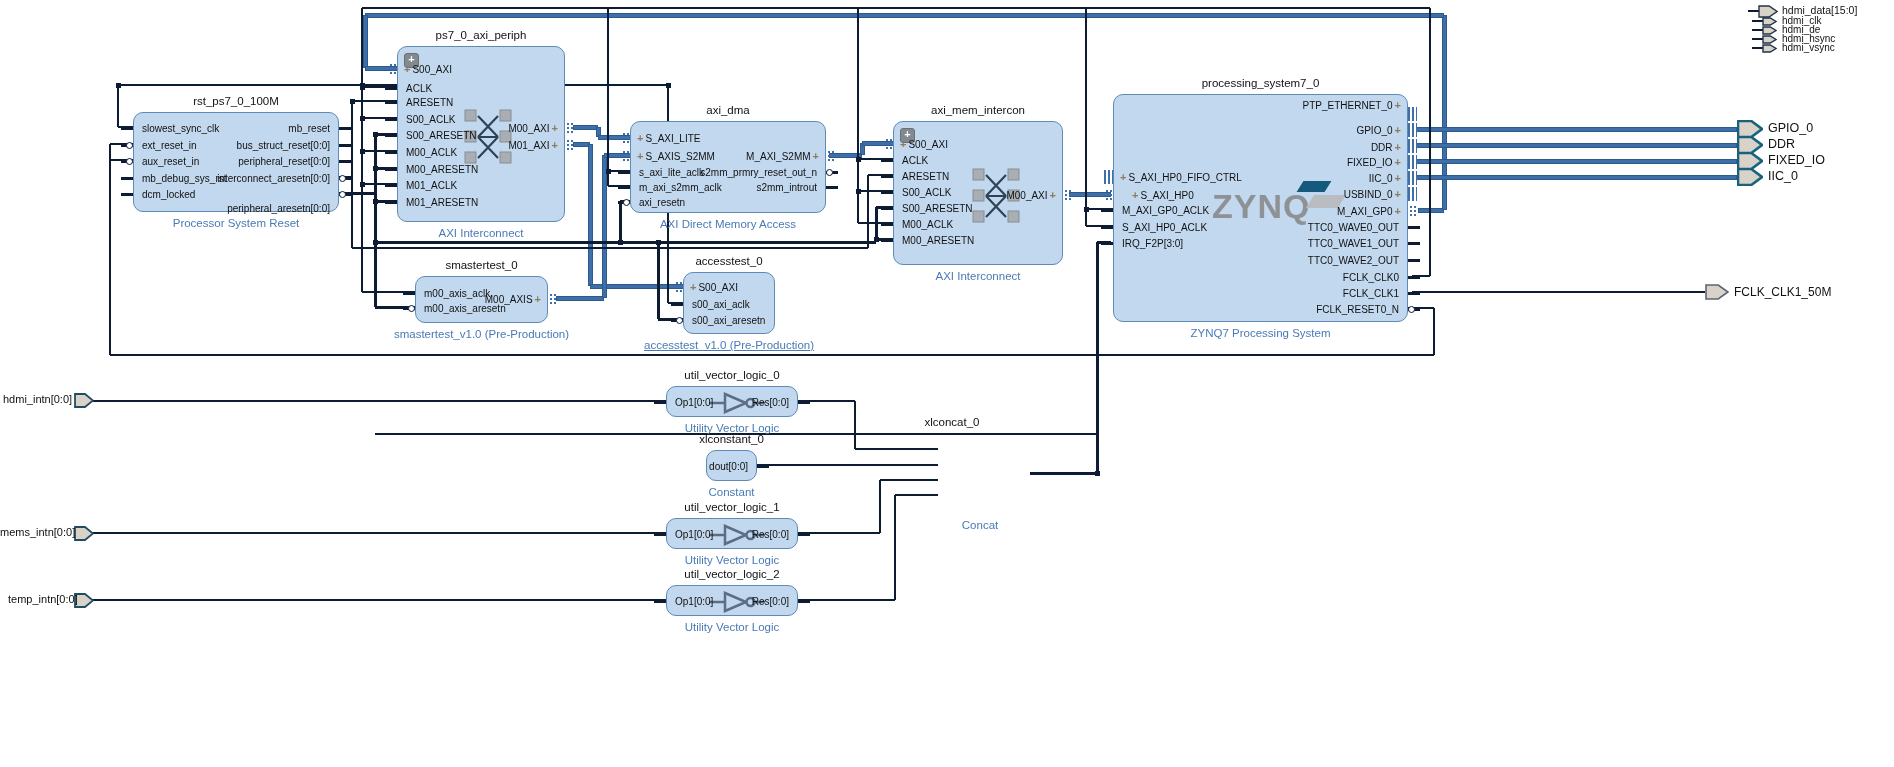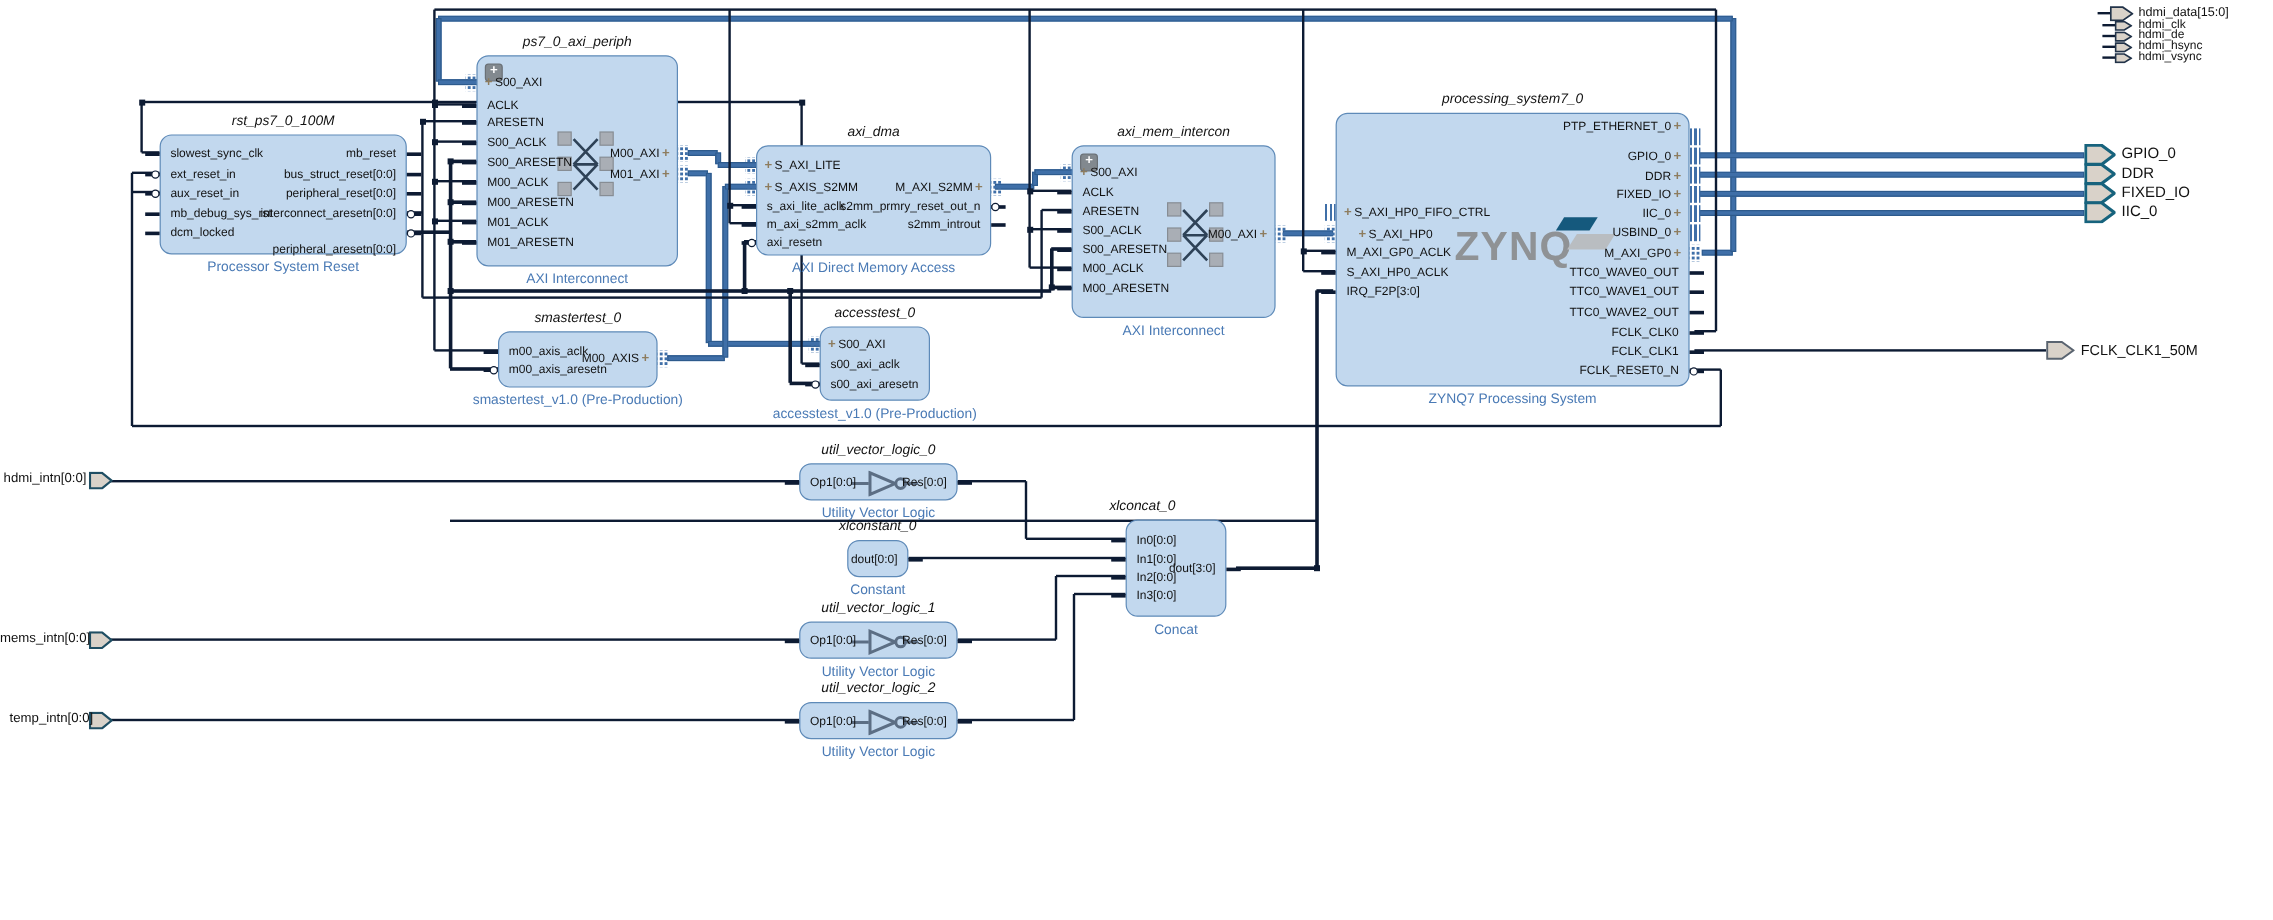--- a/index.html
+++ b/index.html
@@ -1,20 +1,20 @@
 <!DOCTYPE html>
 <html style="--blk-fill: #c2d8ee; --blk-border: #5e8ab8; --label-blue: #4a7ab5; --wire: #0d1b33; --bus-blue: #3f6fa8;"><head>
 <meta charset="utf-8">
 <style>
   html,body{margin:0;padding:0;background:#ffffff;}
   #canvas{position:relative;width:1894px;height:767px;background:#fff;overflow:hidden;
           font-family:"Liberation Sans",sans-serif;}
   .blk{position:absolute;background:var(--blk-fill);border:1.5px solid var(--blk-border);
        border-radius:10px;box-sizing:border-box;}
-  .btitle{position:absolute;text-align:center;font-size:11.5px;color:#111;white-space:nowrap;font-style:italic;}
+  .btitle{position:absolute;text-align:center;font-size:11.5px;color:#111;white-space:nowrap;}
   .blabel{position:absolute;text-align:center;font-size:11.5px;color:var(--label-blue);white-space:nowrap;}
   .prow{position:absolute;font-size:10px;color:#111;white-space:nowrap;height:13px;line-height:13px;}
   .pl{text-align:left;}
   .pr{text-align:right;}
   .stub{position:absolute;background:var(--wire);height:3px;width:12px;}
   .bub{position:absolute;width:7px;height:7px;border:1.6px solid var(--wire);border-radius:50%;
        background:#fff;box-sizing:border-box;}
   .conn{position:absolute;width:9px;height:14px;}
   .conn.dots{background-image:radial-gradient(circle,var(--bus-blue) 1.2px,transparent 1.4px);
        background-size:4px 4px;background-position:1px 1px;}
@@ -338,21 +338,21 @@
     <div class="blk" style="left: 683px; top: 272px; width: 92px; height: 62px;">
       <div class="conn dots" style="left: -10px; top: 7px;"></div>
       <div class="prow pl" style="left: 4px; top: 8px; width: 84px;"><span class="plus">+</span>S00_AXI</div>
       <div class="stub" style="left: -13px; top: 29.5px;"></div>
       <div class="prow pl" style="left: 8px; top: 25px; width: 80px;">s00_axi_aclk</div>
       <div class="stub" style="left: -13px; top: 45.5px;"></div>
       <div class="bub" style="left: -8px; top: 43.5px;"></div>
       <div class="prow pl" style="left: 8px; top: 41px; width: 80px;">s00_axi_aresetn</div>
     </div>
     <div class="btitle" style="left: 623px; top: 255px; width: 212px;">accesstest_0</div>
-    <div class="blabel" style="left: 613px; top: 339px; width: 232px;">accesstest_v1.0 (Pre-Production)</div>
+    <div class="blabel" style="left: 613px; top: 339px; width: 232px; text-decoration: underline;">accesstest_v1.0 (Pre-Production)</div>
     <div class="blk" style="left: 666px; top: 386px; width: 132px; height: 31px;">
       <div style="position: absolute; left: 42px; top: 5px;">
         <svg width="56" height="22" viewBox="0 0 56 22">
           <line x1="0" y1="11" x2="15" y2="11" stroke="#5c6e84" stroke-width="2.5"></line>
           <path d="M16,2 L16,20 L37,11 Z" fill="none" stroke="#5c6e84" stroke-width="2.5"></path>
           <circle cx="41.5" cy="11" r="4" fill="#c2d8ee" stroke="#5c6e84" stroke-width="2.5"></circle>
           <line x1="46" y1="11" x2="56" y2="11" stroke="#5c6e84" stroke-width="2.5"></line>
         </svg>
       </div>
       <div class="stub" style="left: -13px; top: 13.5px;"></div>
@@ -393,32 +393,20 @@
           <line x1="46" y1="11" x2="56" y2="11" stroke="#5c6e84" stroke-width="2.5"></line>
         </svg>
       </div>
       <div class="stub" style="left: -13px; top: 13.5px;"></div>
       <div class="prow pl" style="left: 8px; top: 9px; width: 120px;">Op1[0:0]</div>
       <div class="stub" style="right: -13px; top: 13.5px;"></div>
       <div class="prow pr" style="right: 8px; top: 9px; width: 120px;">Res[0:0]</div>
     </div>
     <div class="btitle" style="left: 606px; top: 568px; width: 252px;">util_vector_logic_2</div>
     <div class="blabel" style="left: 596px; top: 621px; width: 272px;">Utility Vector Logic</div>
-    <div class="blk" style="left: 938px; top: 433px; width: 84px; height: 81px;">
-      <div class="stub" style="left: -13px; top: 14.5px;"></div>
-      <div class="prow pl" style="left: 8px; top: 10px; width: 72px;">In0[0:0]</div>
-      <div class="stub" style="left: -13px; top: 30.5px;"></div>
-      <div class="prow pl" style="left: 8px; top: 26px; width: 72px;">In1[0:0]</div>
-      <div class="stub" style="left: -13px; top: 45.5px;"></div>
-      <div class="prow pl" style="left: 8px; top: 41px; width: 72px;">In2[0:0]</div>
-      <div class="stub" style="left: -13px; top: 60.5px;"></div>
-      <div class="prow pl" style="left: 8px; top: 56px; width: 72px;">In3[0:0]</div>
-      <div class="stub" style="right: -13px; top: 38.5px;"></div>
-      <div class="prow pr" style="right: 8px; top: 34px; width: 72px;">dout[3:0]</div>
-    </div>
     <div class="btitle" style="left: 850px; top: 416px; width: 204px;">xlconcat_0</div>
     <div class="blabel" style="left: 868px; top: 519px; width: 224px;">Concat</div>
     <div class="extshape" style="left: 1758px; top: 5px;">
       <svg width="20" height="13" viewBox="0 0 20 13">
         <polygon points="1,1 11,1 19,6.5 11,12 1,12" fill="#d9d2c9" stroke="#223349" stroke-width="1.4"></polygon>
       </svg>
     </div>
     <div class="extlab" style="left: 1782px; top: 4.49px; font-size: 10.5px;">hdmi_data[15:0]</div>
     <div class="extshape" style="left: 1762px; top: 17px;">
       <svg width="15" height="9" viewBox="0 0 15 9">

